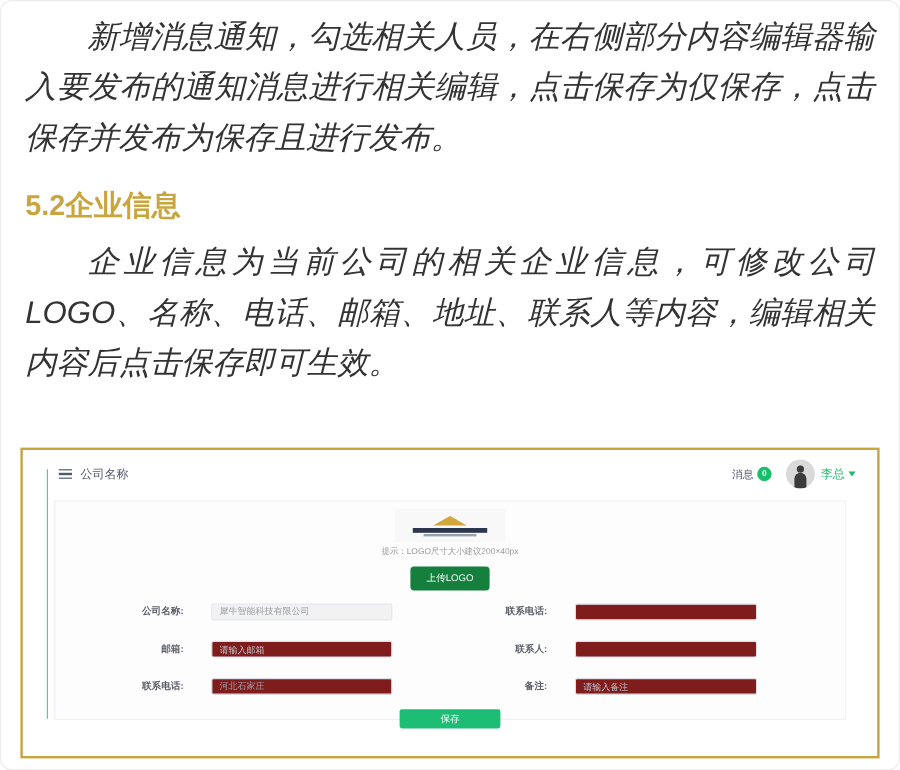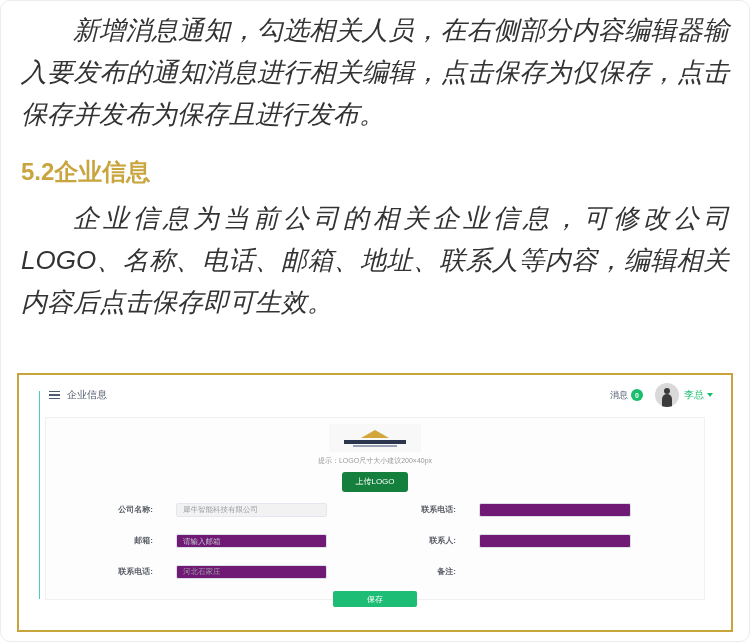--- a/index.html
+++ b/index.html
@@ -126,21 +126,21 @@
     gap:17px;
   }
   .f-label {
     font-size:8px; color:#5a5e66; font-weight:bold;
     text-align:right; padding-right:6px;
     line-height:14px; white-space:nowrap;
   }
   .f-input {
     height:14px; width:100%;
     border:1px solid #dcdfe6; border-radius:2px;
-    background:#701a75;
+    background:#7f1d1d;
     font-size:7.5px; color:#9b9ea5;
     padding:0 6px;
     font-family:"Liberation Sans", sans-serif;
     outline:none;
   }
   .f-input::placeholder { color:#c0c4cc; }
   .f-input.disabled { background:#f2f2f2; border-color:#e4e7ed; }
   .save-btn {
     margin-top:12px;
     display:inline-block;
@@ -166,21 +166,21 @@
 
   <div class="shot">
     <div class="accent-line"></div>
 
     <div class="app-header">
       <span class="hamburger">
           <i></i>
           <i></i>
           <i></i>
         </span>
-      <span class="app-title">企业信息</span>
+      <span class="app-title">公司名称</span>
       <span class="header-right">
         <span class="msg-label">消息</span>
         <span class="msg-badge">0</span>
         <span class="avatar">
             <span class="head"></span>
             <span class="bust"></span>
           </span>
         <span class="user-name">李总</span>
         <span class="caret"></span>
       </span>
@@ -202,19 +202,20 @@
         <input class="f-input" value="" style="">
 
         <label class="f-label">邮箱:</label>
         <input class="f-input" placeholder="请输入邮箱" style="">
         <label class="f-label">联系人:</label>
         <input class="f-input" value="" style="">
 
         <label class="f-label">联系电话:</label>
         <input class="f-input" value="河北石家庄" style="">
         <label class="f-label">备注:</label>
+        <input class="f-input" placeholder="请输入备注" style="">
       </div>
 
       <button class="save-btn">保存</button>
     </div>
   </div>
 
 </div>
 
 </body></html>

